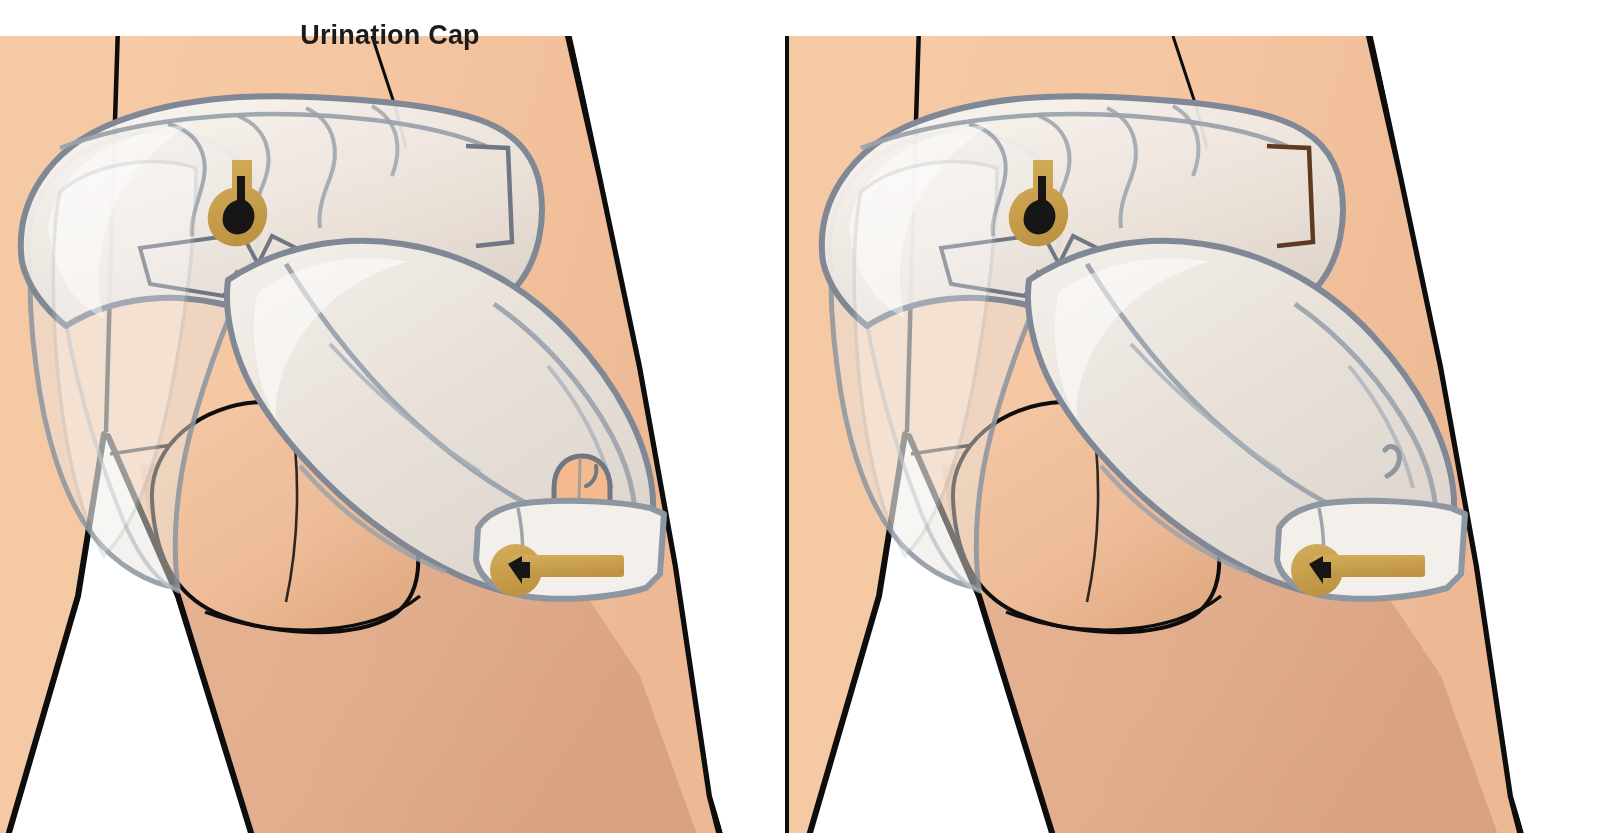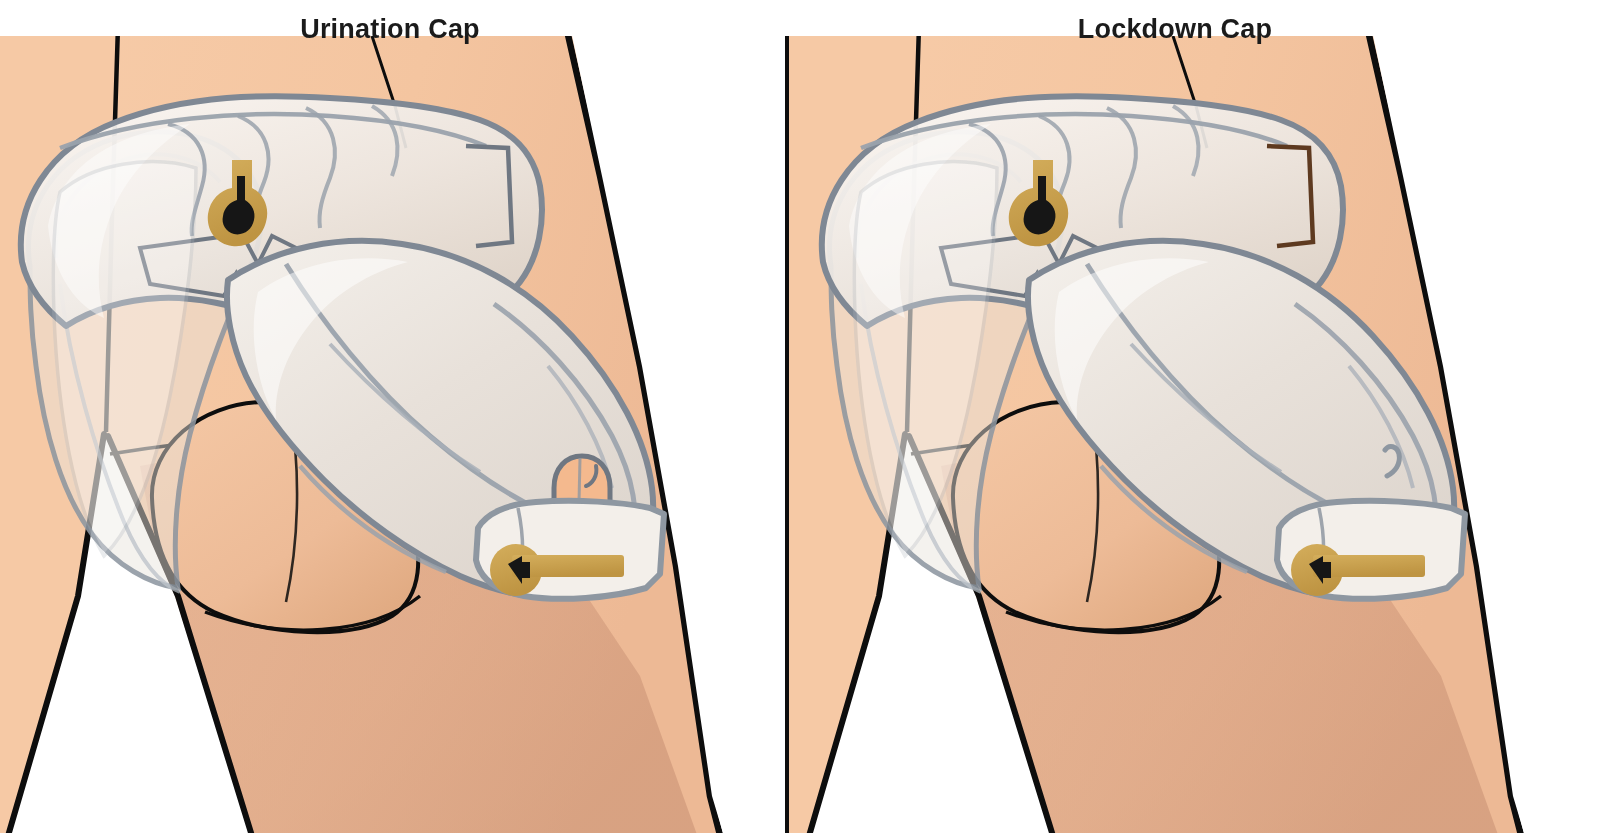--- a/index.html
+++ b/index.html
@@ -23,21 +23,21 @@
     top: 0;
     height: 833px;
     width: 780px;
     overflow: hidden;
   }
   #panel-left  { left: 0px; }
   #panel-right { left: 785px; }
 
   .panel-title {
     position: absolute;
-    top: 14px;
+    top: 20px;
     left: 0;
     width: 100%;
     text-align: center;
     font-family: "Liberation Sans", sans-serif;
     font-size: 27px;
     font-weight: bold;
     letter-spacing: 0.2px;
     color: #1b1b1b;
     z-index: 40;
     pointer-events: none;
@@ -218,21 +218,20 @@
                      C 252,194 243,200 234,198 C 226,196 221,188 223,180
                      C 224,172 230,166 237,164 Z" fill="#161616"></path>
           </g>
 
         </g>
       </svg>
     </div>
   </div>
 
   <div class="panel" id="panel-right">
-    <div class="panel-title">Lockdown Cap</div>
 
     <div class="panel-art">
       <svg viewBox="0 0 780 797" preserveAspectRatio="none">
         <defs>
           <linearGradient id="skinGradR" x1="0" y1="0" x2="1" y2="0.3">
             <stop offset="0%" stop-color="#F7CCA9"></stop>
             <stop offset="55%" stop-color="#F4C5A0"></stop>
             <stop offset="100%" stop-color="#EDB995"></stop>
           </linearGradient>
           <linearGradient id="thighShadeR" x1="0" y1="0" x2="1" y2="0.6">

